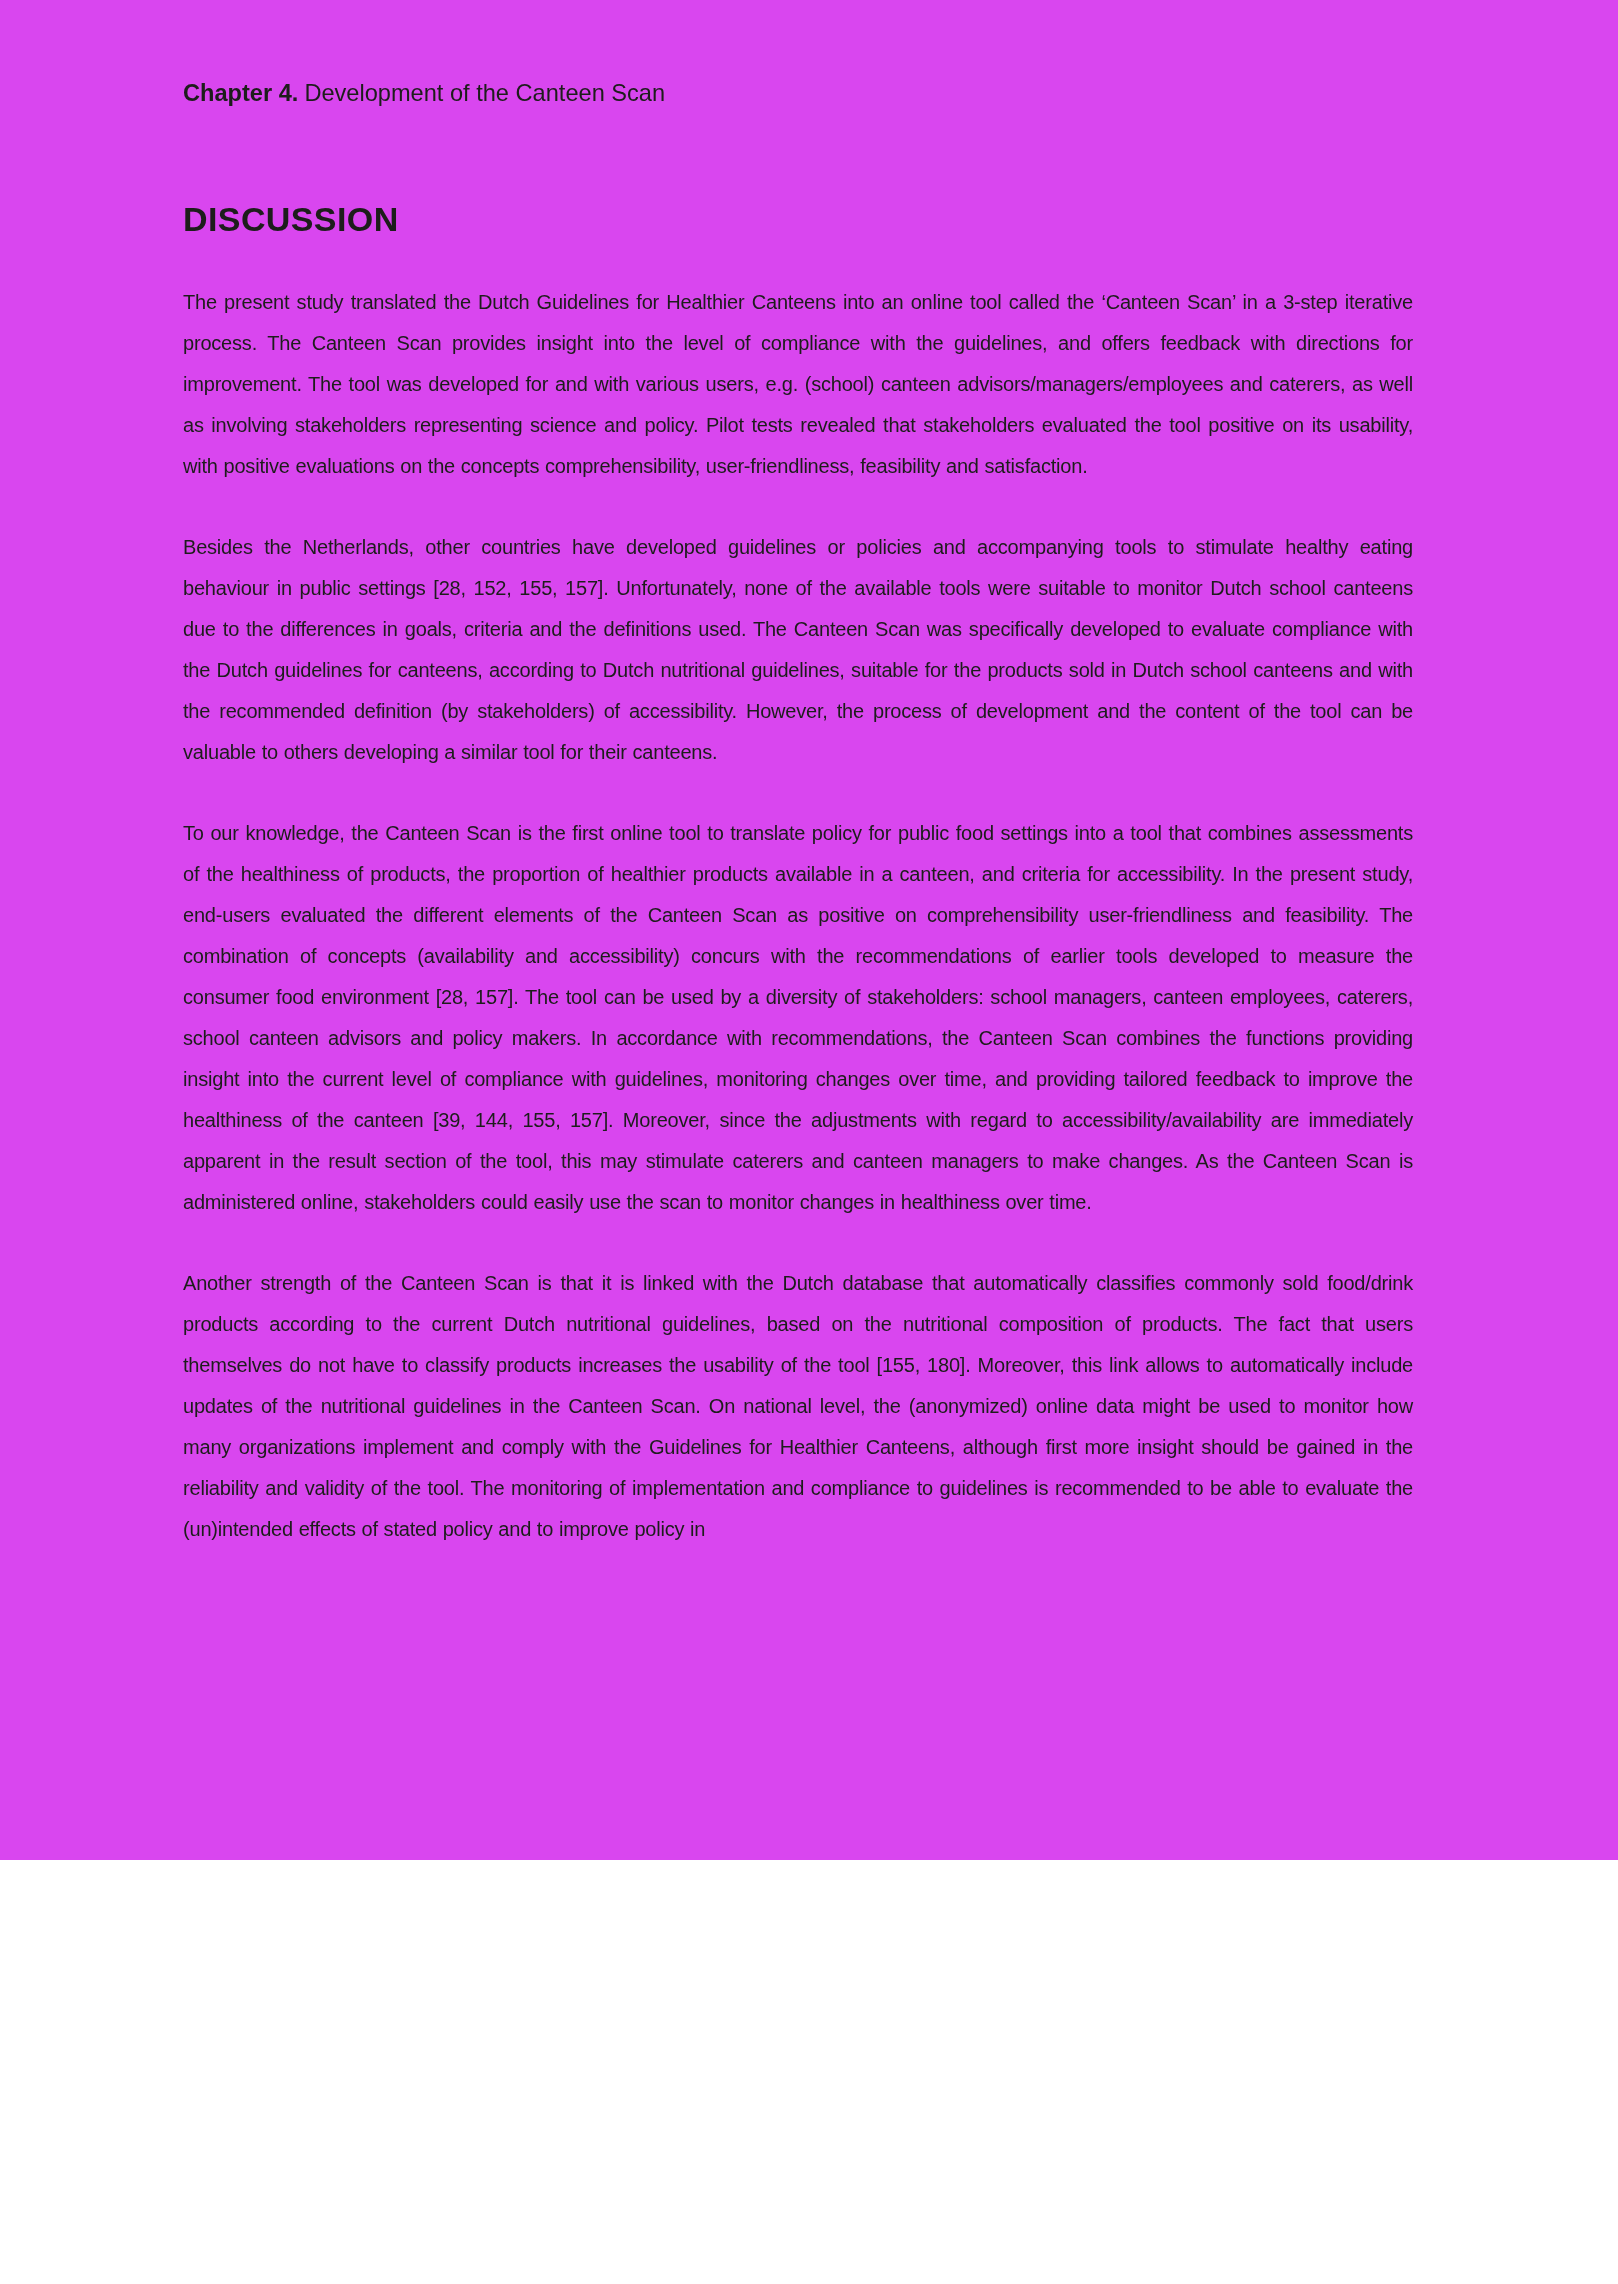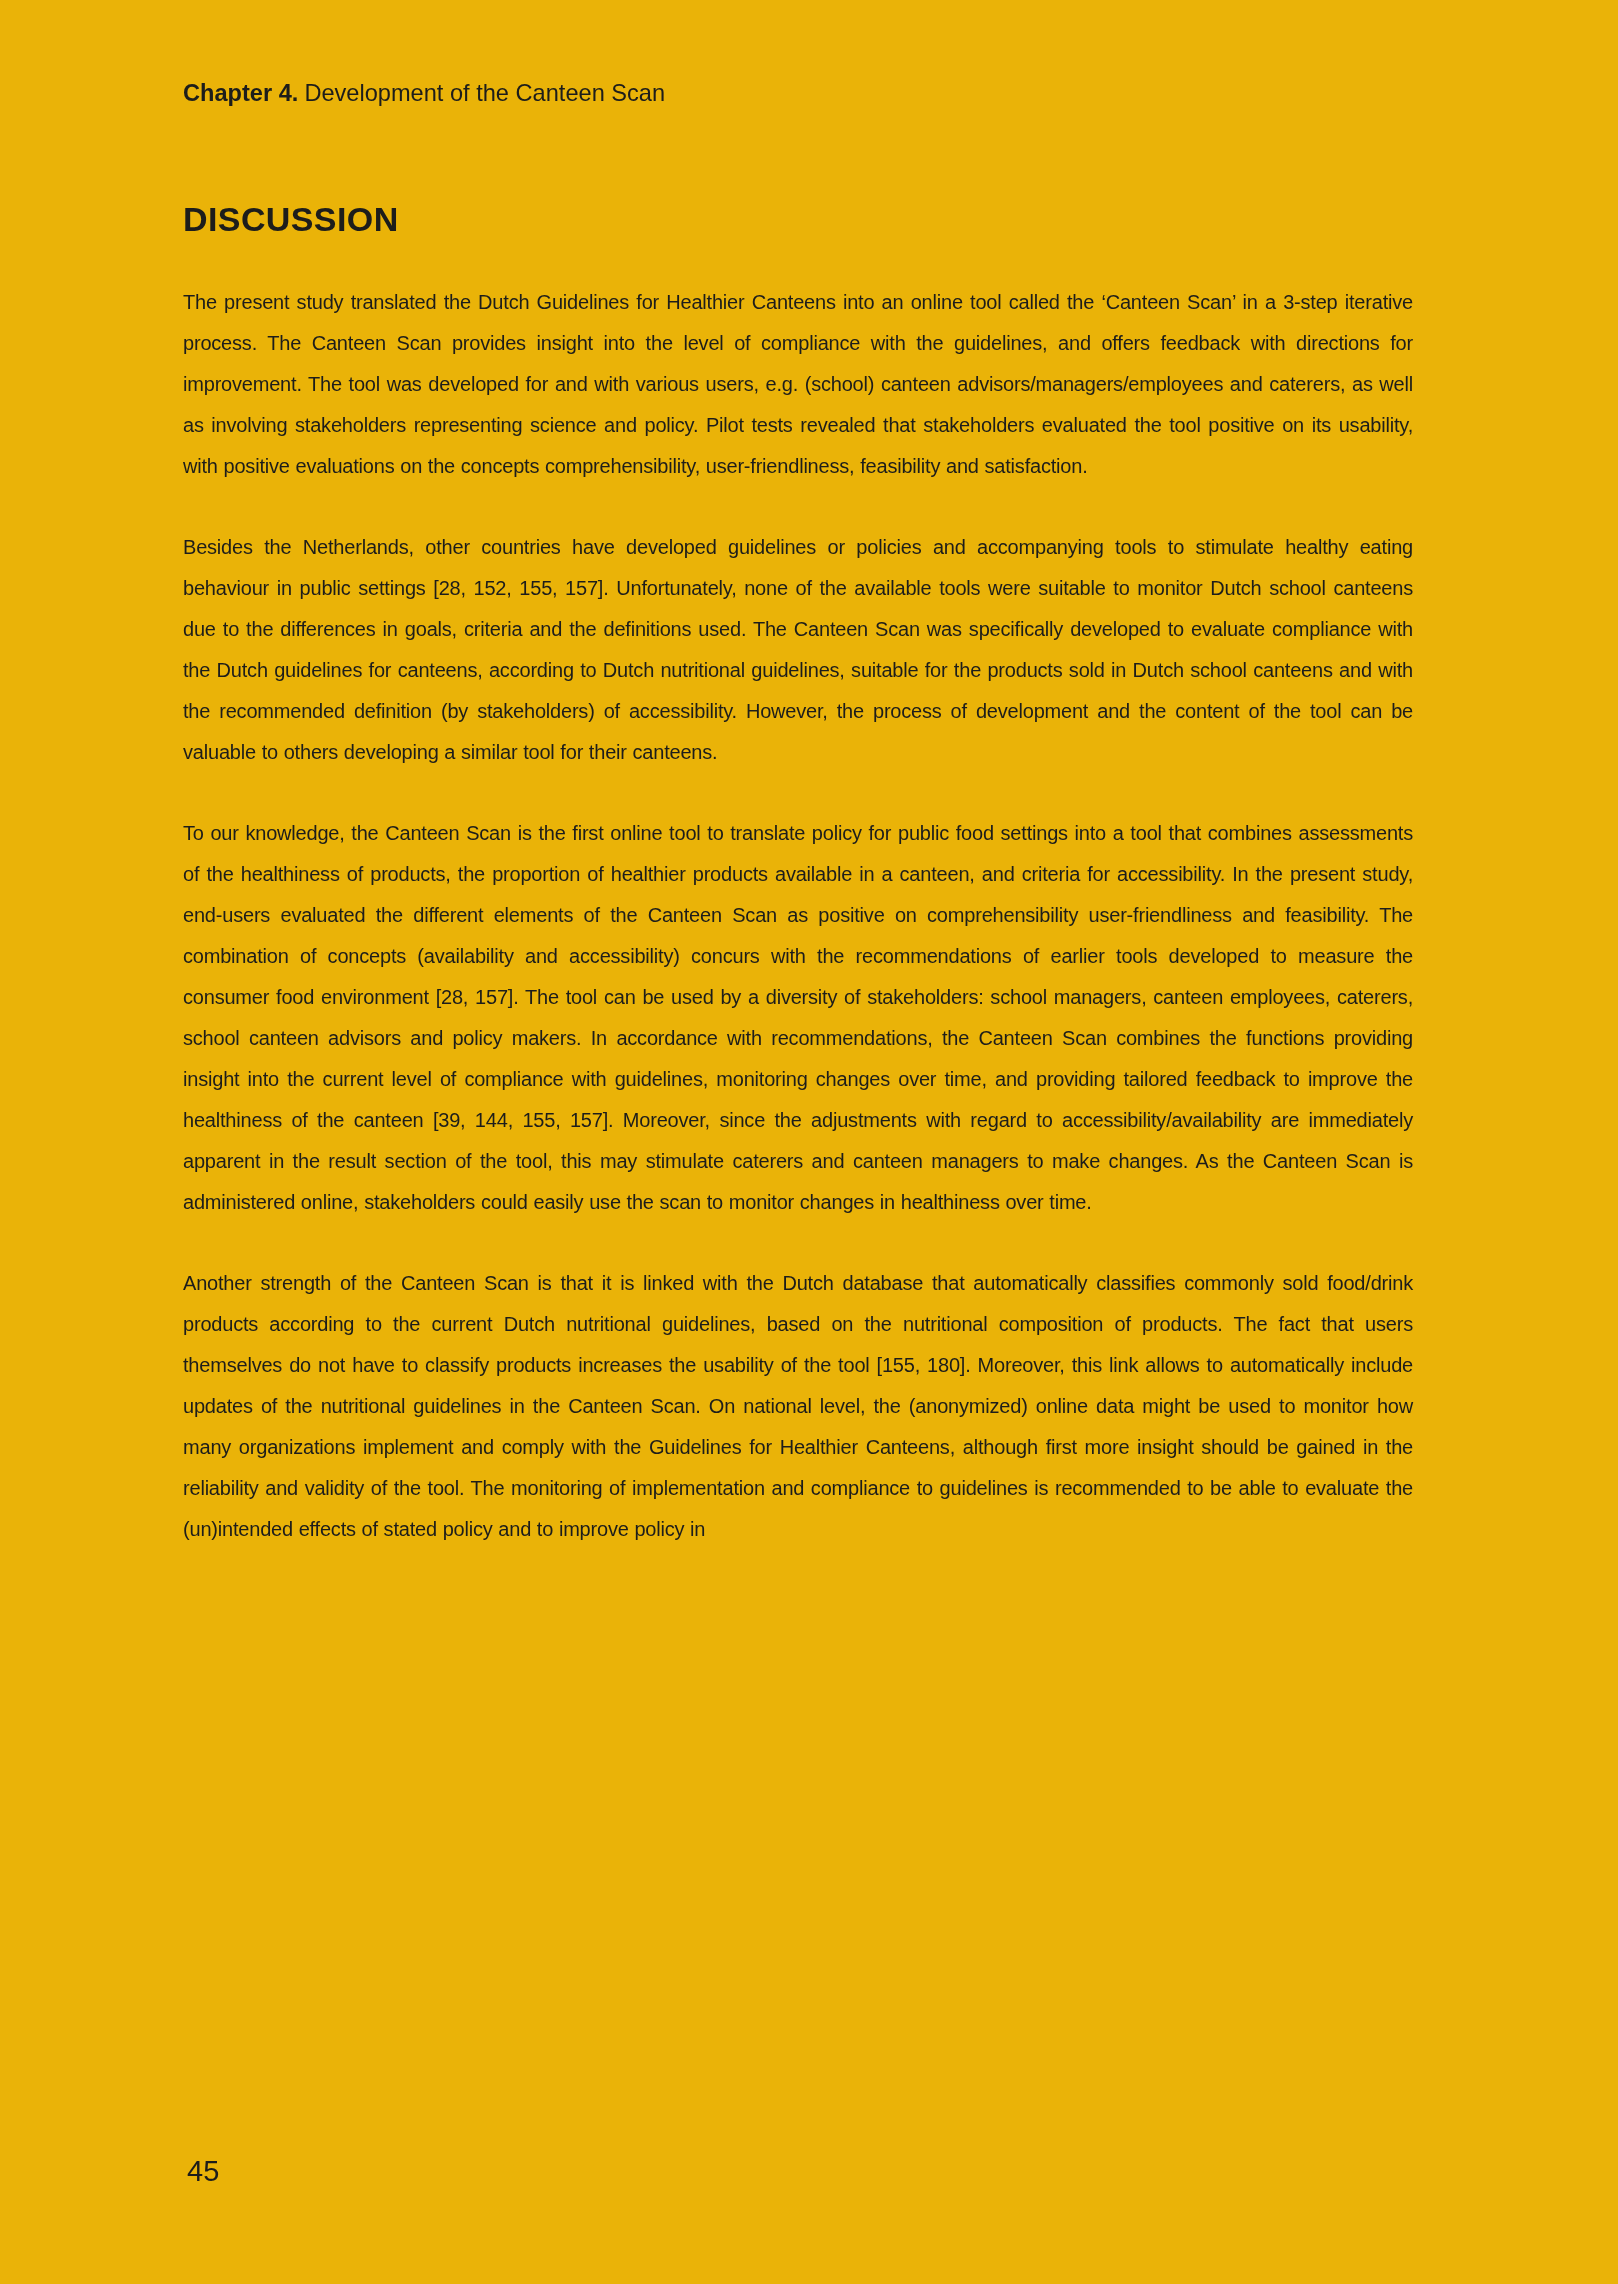--- a/index.html
+++ b/index.html
@@ -3,22 +3,22 @@
 <meta charset="utf-8">
 <style>
   html, body {
     margin: 0;
     padding: 0;
     background: #ffffff;
   }
   .page {
     position: relative;
     width: 1619px;
-    height: 2284px;
-    background: #eab308;
+    height: 1860px;
+    background: #d946ef;
     font-family: "Liberation Sans", "DejaVu Sans", sans-serif;
     color: #1d1d1b;
     overflow: hidden;
   }
   .running-header {
     position: absolute;
     top: 79px;
     left: 183px;
     font-size: 23.6px;
     line-height: 29px;

